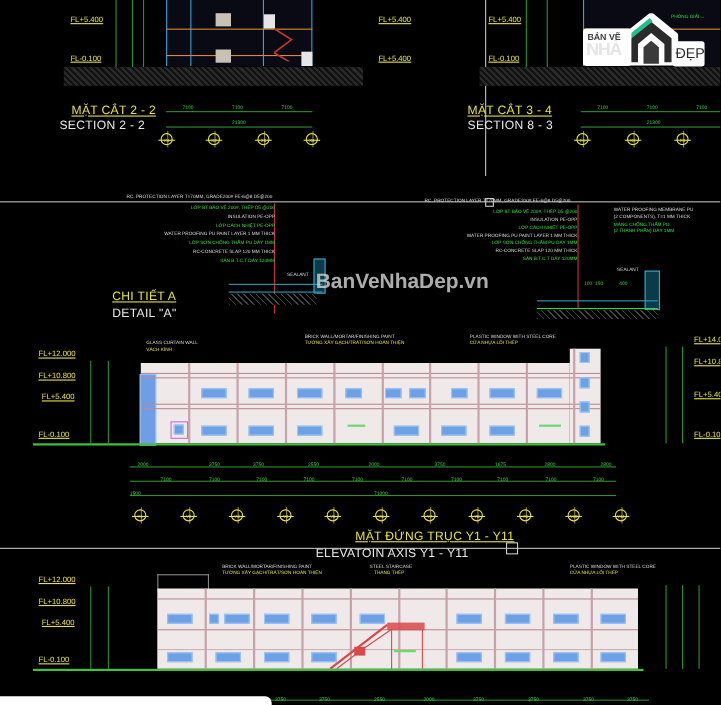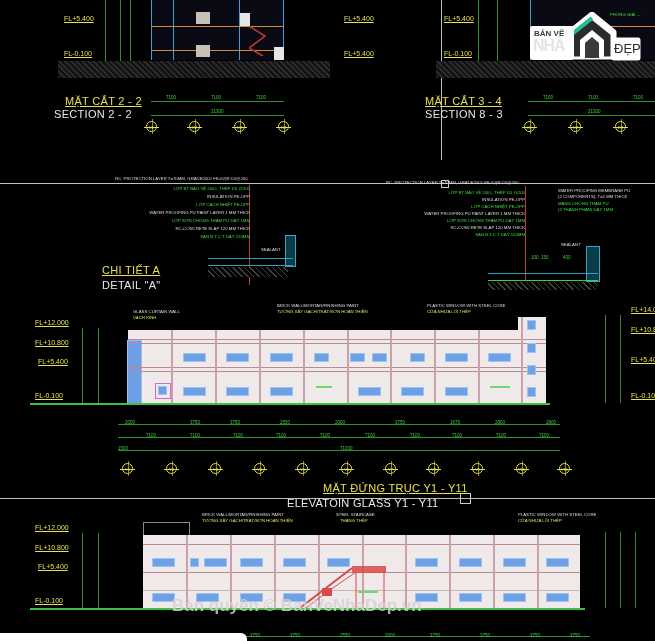--- a/index.html
+++ b/index.html
@@ -157,20 +157,21 @@
     </div>
     <div class="note note-w" style="left:561px;top:242px;">SEALANT</div>
     <div class="abs" style="left:586px;top:246px;width:12px;height:34px;background:#0b3a4a;border:1px solid #39a7c4;"></div>
     <div class="dim" style="left:531px;top:255px;">100</div>
     <div class="dim" style="left:541px;top:255px;">150</div>
     <div class="dim" style="left:563px;top:255px;">400</div>
     <div class="abs" style="left:488px;top:273px;width:110px;height:6px;border-top:1px solid #2ea0b8;border-bottom:1px solid #39d23a;"></div>
     <div class="abs" style="left:488px;top:282px;width:110px;height:8px;background:repeating-linear-gradient(45deg,#444 0 1px,#000 1px 4px);"></div>
   </div>
 
+  <div class="wm-text" style="left:287px;top:246px;font-size:19px;">BanVeNhaDep.vn</div>
 
   <div>
     <div class="note note-w" style="left:133px;top:309px;">GLASS CURTAIN WALL</div>
     <div class="note yl" style="left:133px;top:315px;">VÁCH KÍNH</div>
     <div class="note note-w" style="left:277px;top:303px;">BRICK WALL/MORTAR/FINISHING PAINT</div>
     <div class="note yl" style="left:277px;top:309px;">TƯỜNG XÂY GẠCH/TRÁT/SƠN HOÀN THIỆN</div>
     <div class="note note-w" style="left:427px;top:303px;">PLASTIC WINDOW WITH STEEL CORE</div>
     <div class="note yl" style="left:427px;top:309px;">CỬA NHỰA LÕI THÉP</div>
 
     <div class="lvl" style="left:35px;top:319px;">FL+12.000</div>
@@ -265,21 +266,21 @@
     <div class="axis" style="left:254px;top:463px;">Y4</div>
     <div class="axis" style="left:297px;top:463px;">Y5</div>
     <div class="axis" style="left:341px;top:463px;">Y6</div>
     <div class="axis" style="left:385px;top:463px;">Y7</div>
     <div class="axis" style="left:428px;top:463px;">Y8</div>
     <div class="axis" style="left:472px;top:463px;">Y9</div>
     <div class="axis" style="left:516px;top:463px;">Y10</div>
     <div class="axis" style="left:559px;top:463px;">Y11</div>
 
     <div class="title-vn" style="left:287px;top:482px;padding-left:36px;">MẶT ĐỨNG TRỤC Y1 - Y11</div>
-    <div class="title-en" style="left:287px;top:497px;">ELEVATOIN GLASS Y1 - Y11</div>
+    <div class="title-en" style="left:287px;top:497px;">ELEVATOIN AXIS Y1 - Y11</div>
   </div>
 
   <div>
     <div class="note note-w" style="left:202px;top:512px;">BRICK WALL/MORTAR/FINISHING PAINT</div>
     <div class="note yl" style="left:202px;top:518px;">TƯỜNG XÂY GẠCH/TRÁT/SƠN HOÀN THIỆN</div>
     <div class="note note-w" style="left:336px;top:512px;">STEEL STAIRCASE</div>
     <div class="note yl" style="left:340px;top:518px;">THANG THÉP</div>
     <div class="note note-w" style="left:518px;top:512px;">PLASTIC WINDOW WITH STEEL CORE</div>
     <div class="note yl" style="left:518px;top:518px;">CỬA NHỰA LÕI THÉP</div>
 
@@ -346,16 +347,15 @@
     <div class="dim" style="left:250px;top:633px;">3750</div>
     <div class="dim" style="left:290px;top:633px;">3750</div>
     <div class="dim" style="left:340px;top:633px;">2550</div>
     <div class="dim" style="left:385px;top:633px;">2000</div>
     <div class="dim" style="left:430px;top:633px;">3750</div>
     <div class="dim" style="left:480px;top:633px;">3750</div>
     <div class="dim" style="left:530px;top:633px;">3750</div>
     <div class="dim" style="left:570px;top:633px;">3750</div>
   </div>
 
-  <div class="wm-text" style="left:172px;top:596px;font-size:17px;">Bản quyền © BanVeNhaDep.vn</div>
 
   <div class="bottom-bar"></div>
 </div>
 
 </body></html>

